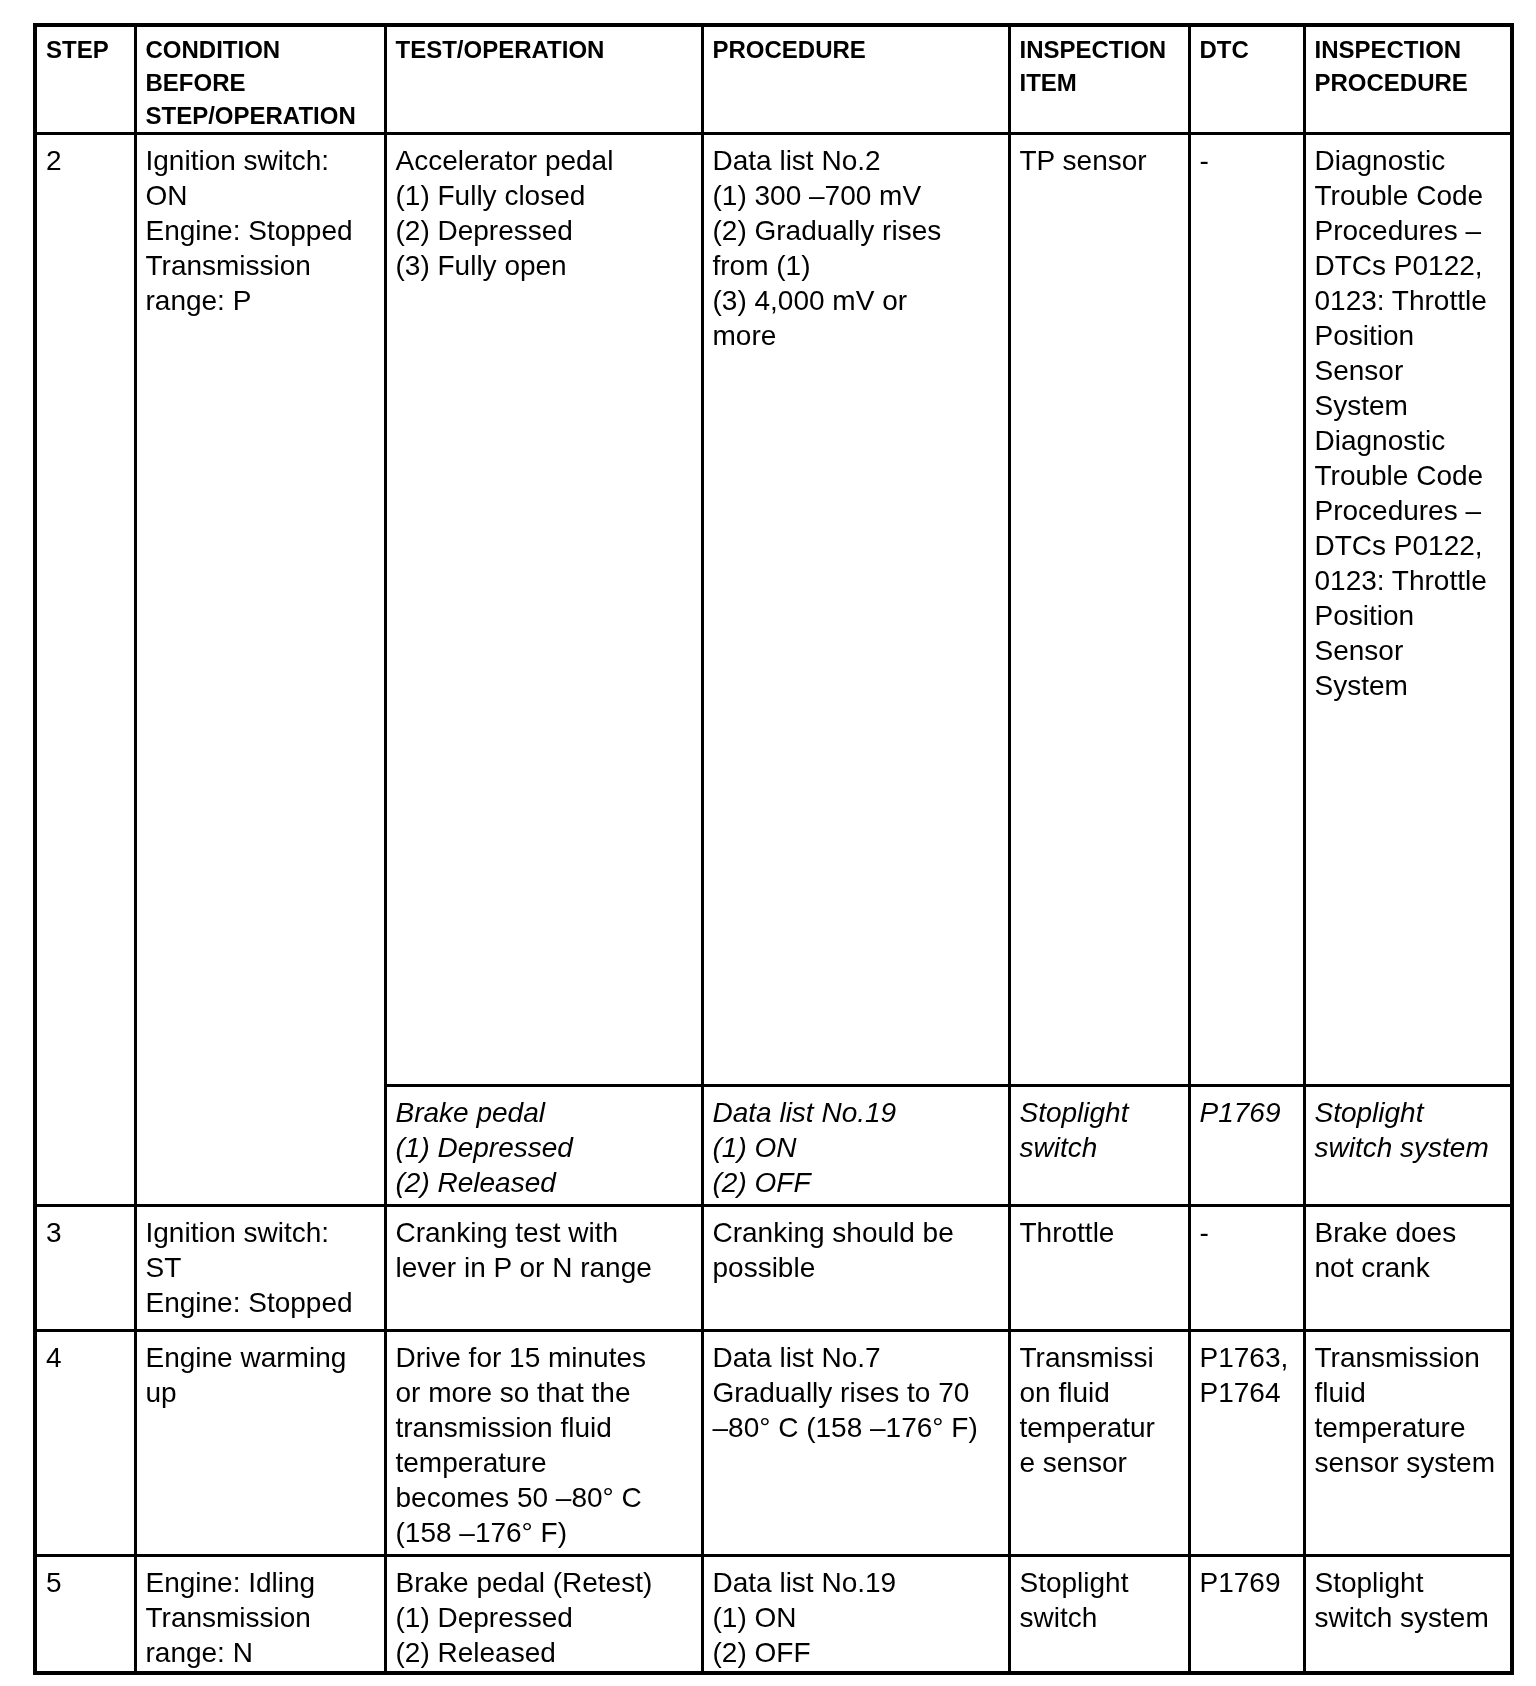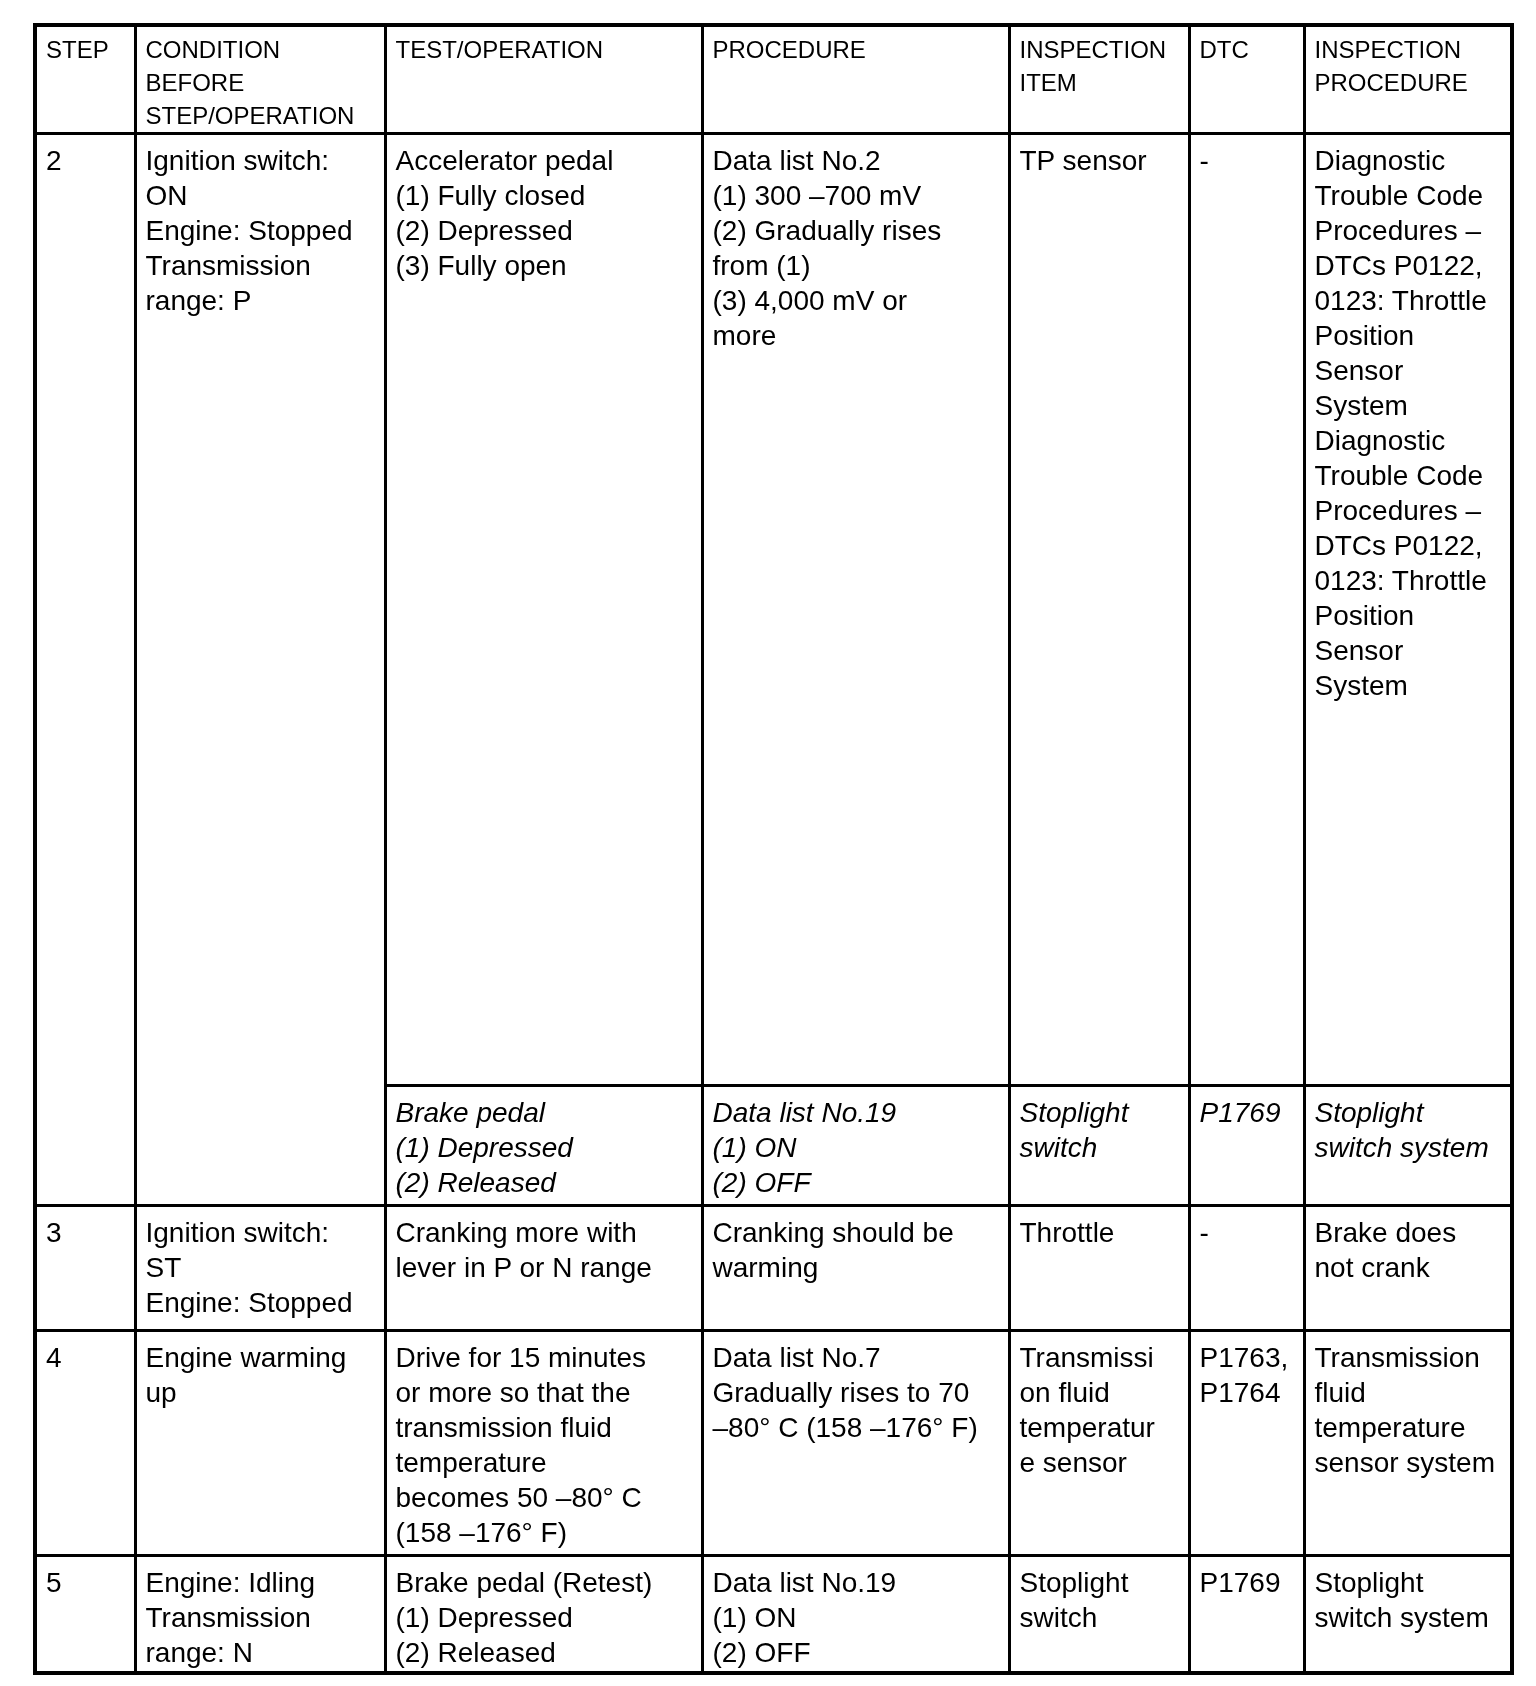--- a/index.html
+++ b/index.html
@@ -28,21 +28,21 @@
     text-align: left;
     padding: 8px 6px 0 9px;
     white-space: pre-line;
     font-family: "Liberation Sans", sans-serif;
     font-size: 28px;
     line-height: 35px;
     overflow: hidden;
     font-weight: 400;
   }
   table.diag th {
-    font-weight: 400;
+    font-weight: 700;
     font-size: 24px;
     line-height: 33px;
     padding-top: 6px;
   }
   tr.h-hdr  { height: 98px;  }
   tr.h-r2a  { height: 952px; }
   tr.h-r2b  { height: 120px; font-style: italic; }
   tr.h-r3   { height: 125px; }
   tr.h-r4   { height: 225px; }
   tr.h-r5   { height: 117px; }
@@ -127,24 +127,24 @@
       <td>P1769</td>
       <td>Stoplight
 switch system</td>
     </tr>
 
     <tr class="h-r3">
       <td>3</td>
       <td>Ignition switch:
 ST
 Engine: Stopped</td>
-      <td>Cranking more with
+      <td>Cranking test with
 lever in P or N range</td>
       <td>Cranking should be
-warming</td>
+possible</td>
       <td>Throttle</td>
       <td>-</td>
       <td>Brake does
 not crank</td>
     </tr>
 
     <tr class="h-r4">
       <td>4</td>
       <td>Engine warming
 up</td>

